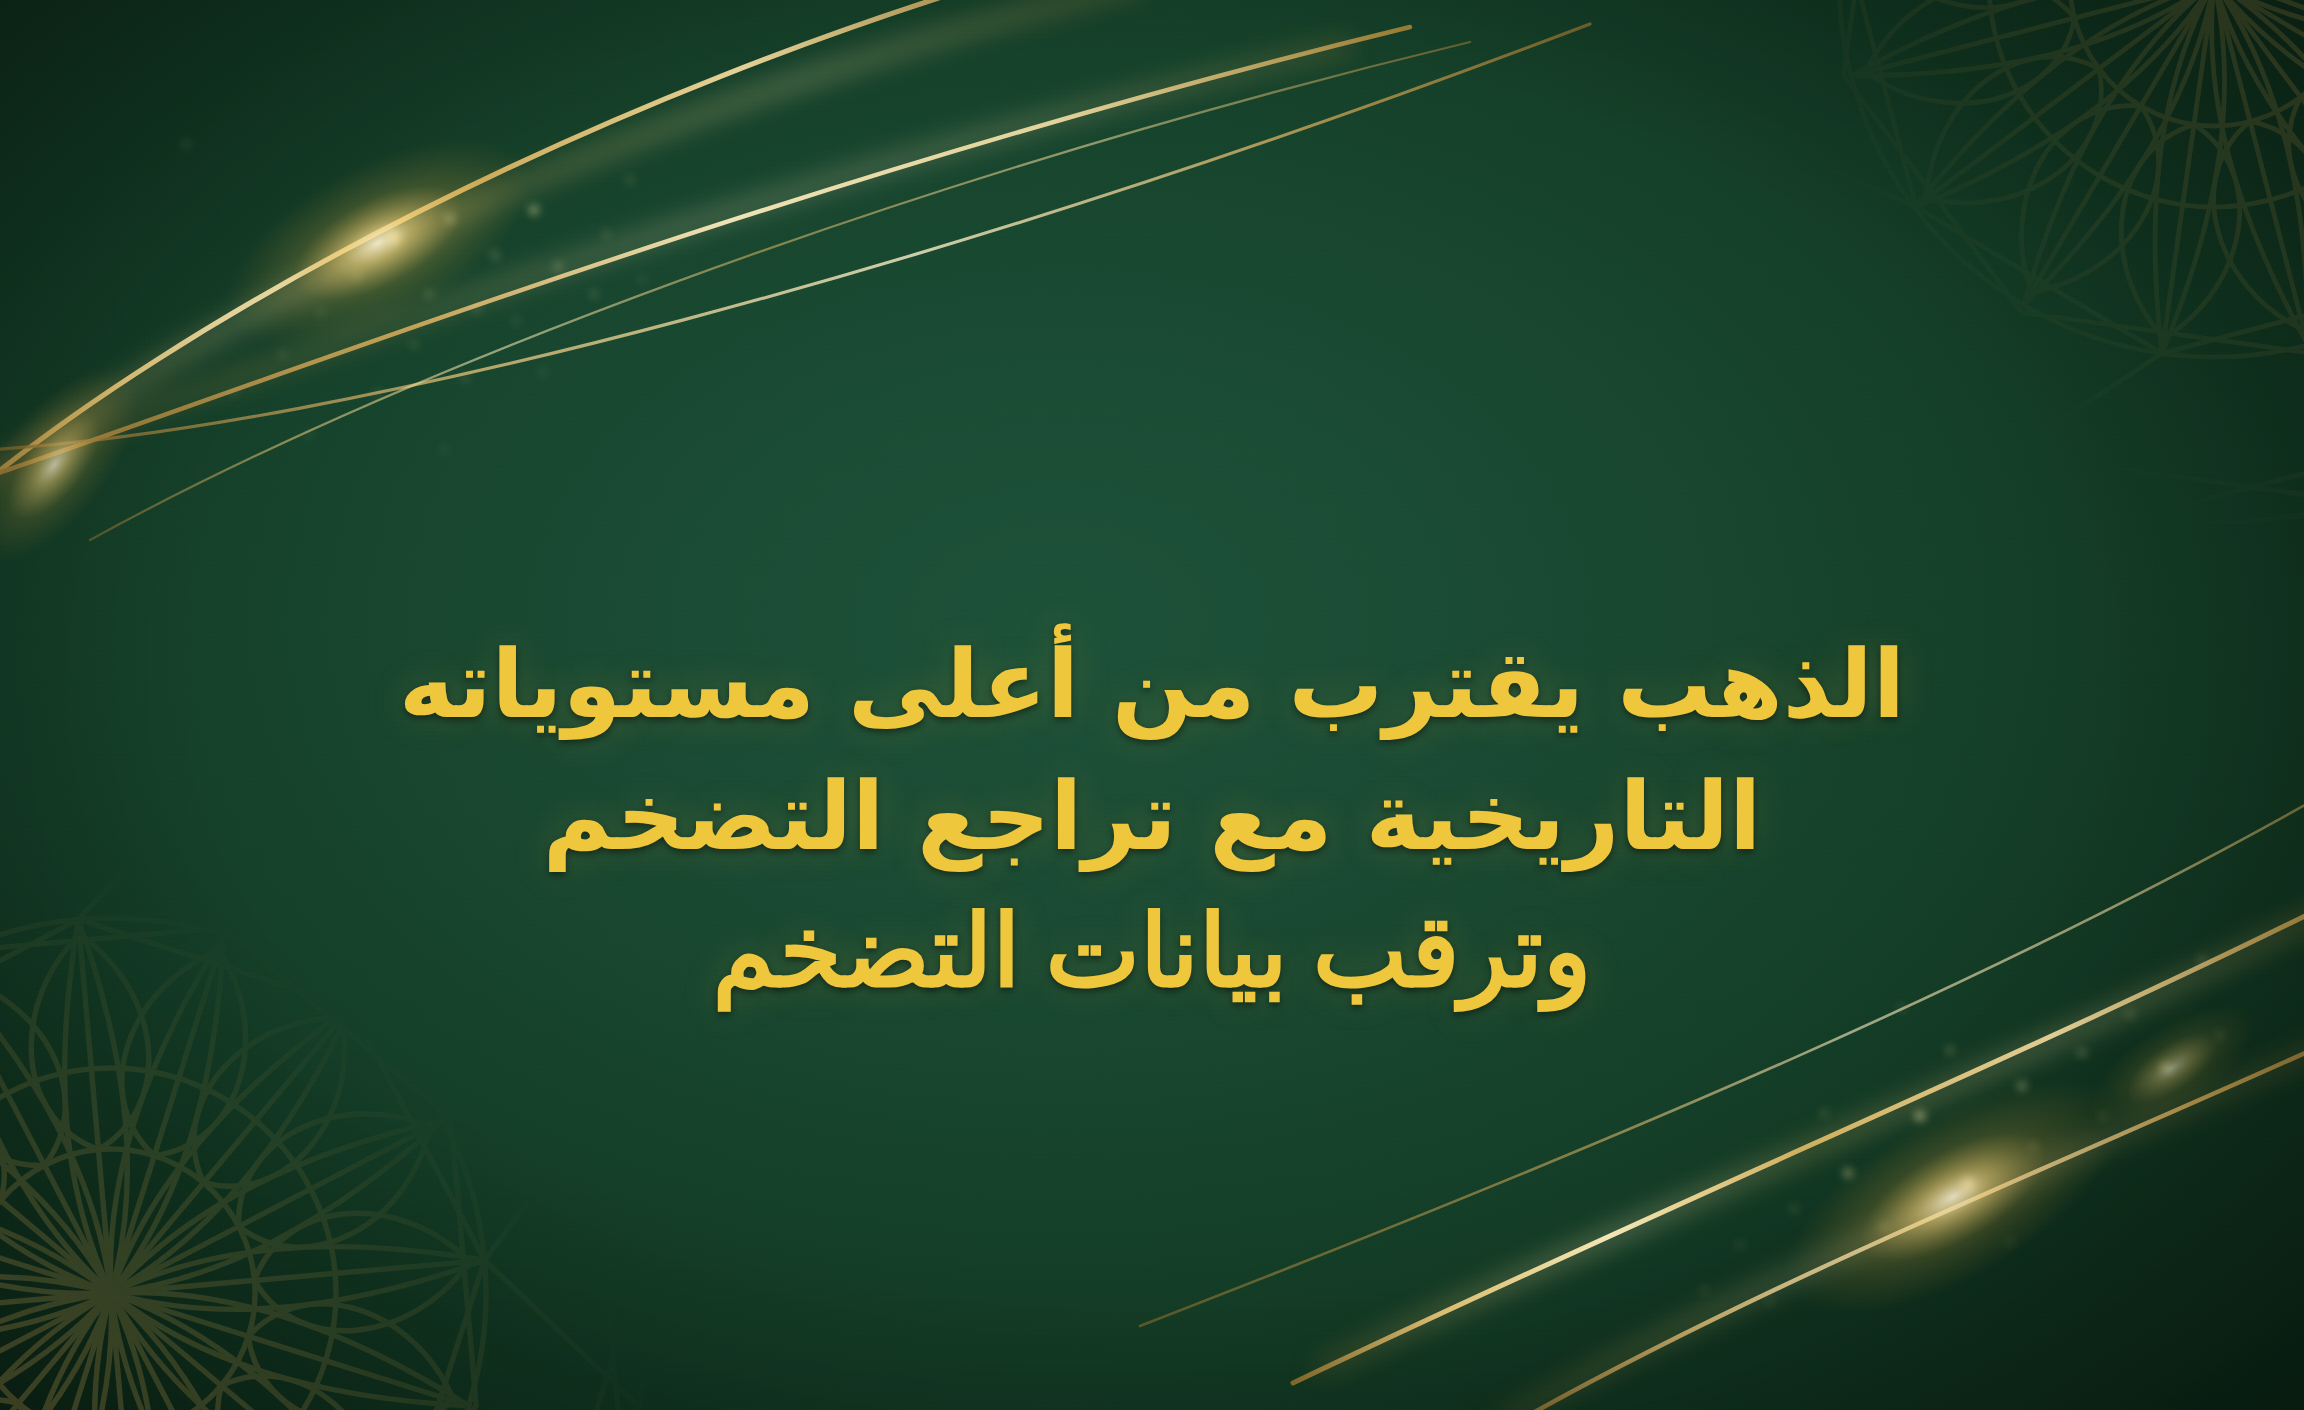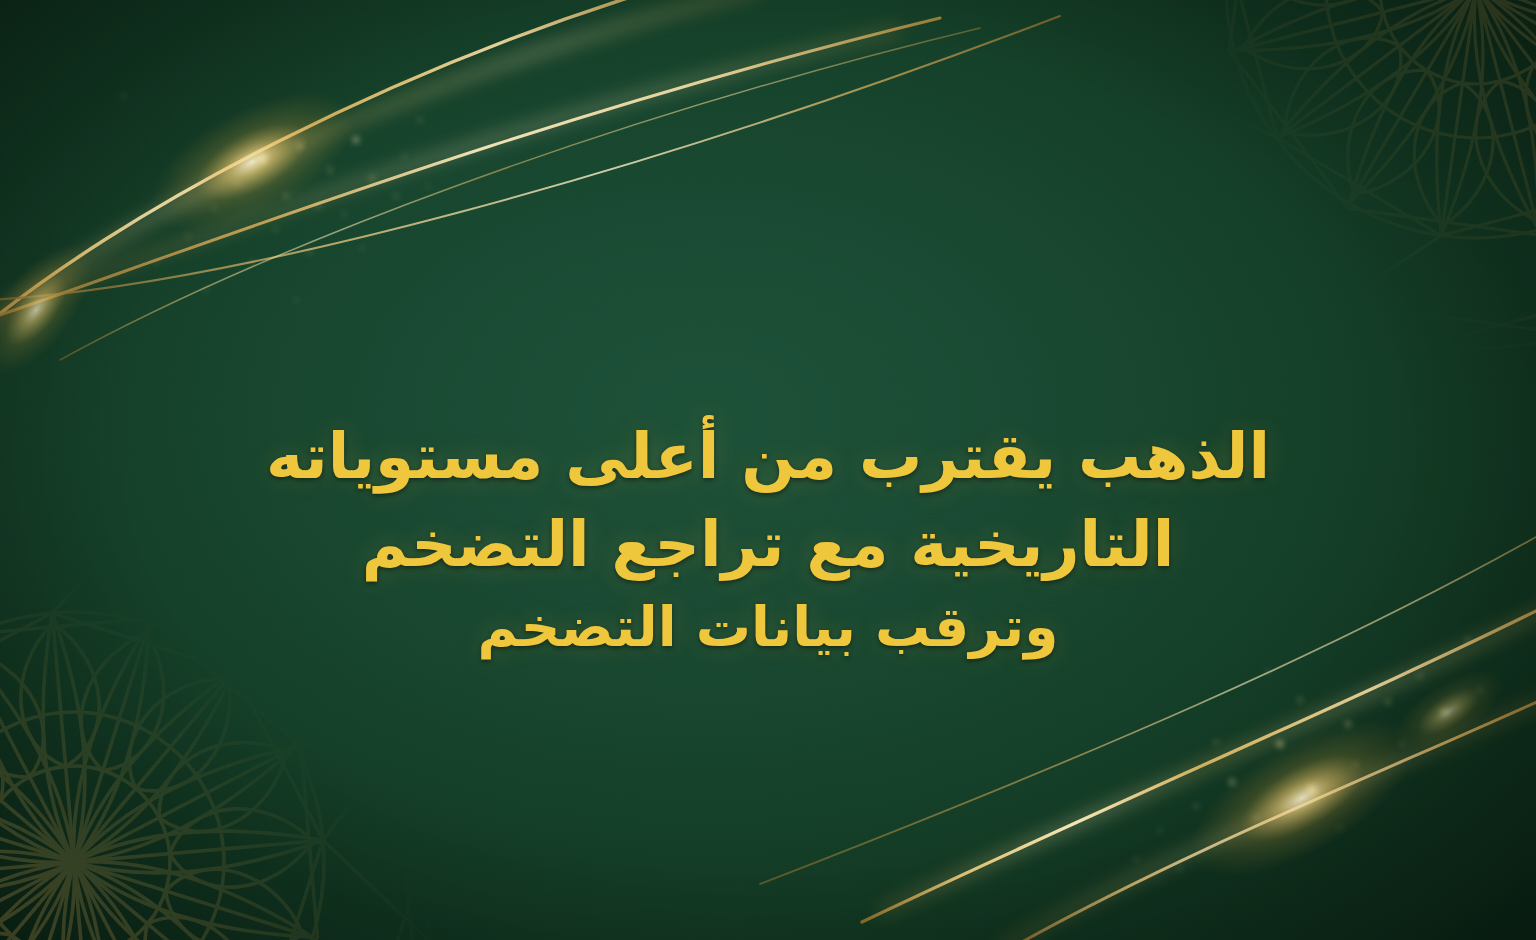--- a/index.html
+++ b/index.html
@@ -68,21 +68,21 @@
     line-height:1.30;
     font-weight:700;
     letter-spacing:0px;
     white-space:nowrap;
     text-shadow:
       0 2px 5px rgba(0,0,0,.45),
       0 0 26px rgba(240,200,70,.18);
   }
   .hl-line.l1{font-size:63px;}
   .hl-line.l2{font-size:63px;}
-  .hl-line.l3{font-size:55px;}
+  .hl-line.l3{font-size:67px;font-family:Liberation Serif, serif;}
 </style>
 </head>
 <body>
 
 <div class="stage">
 
   <div class="bg-base"></div>
 
   <svg class="layer" viewBox="0 0 1536 940" xmlns="http://www.w3.org/2000/svg">
     <defs>

